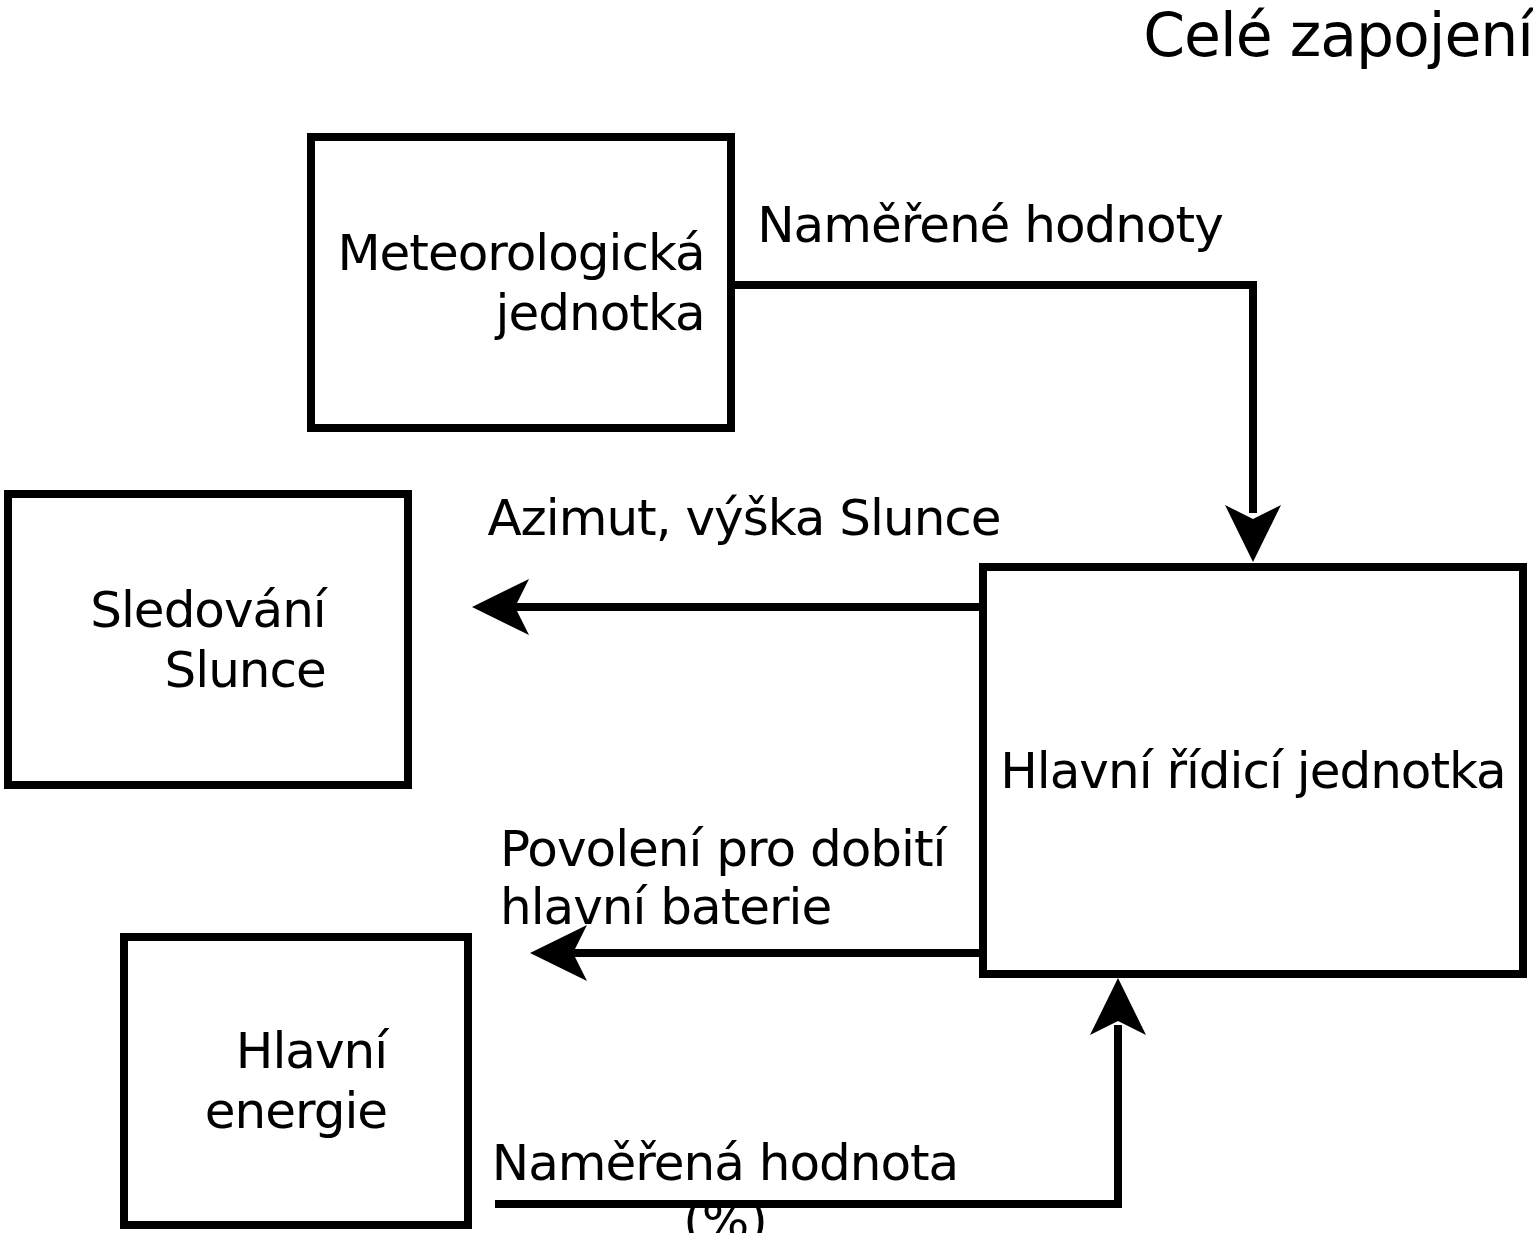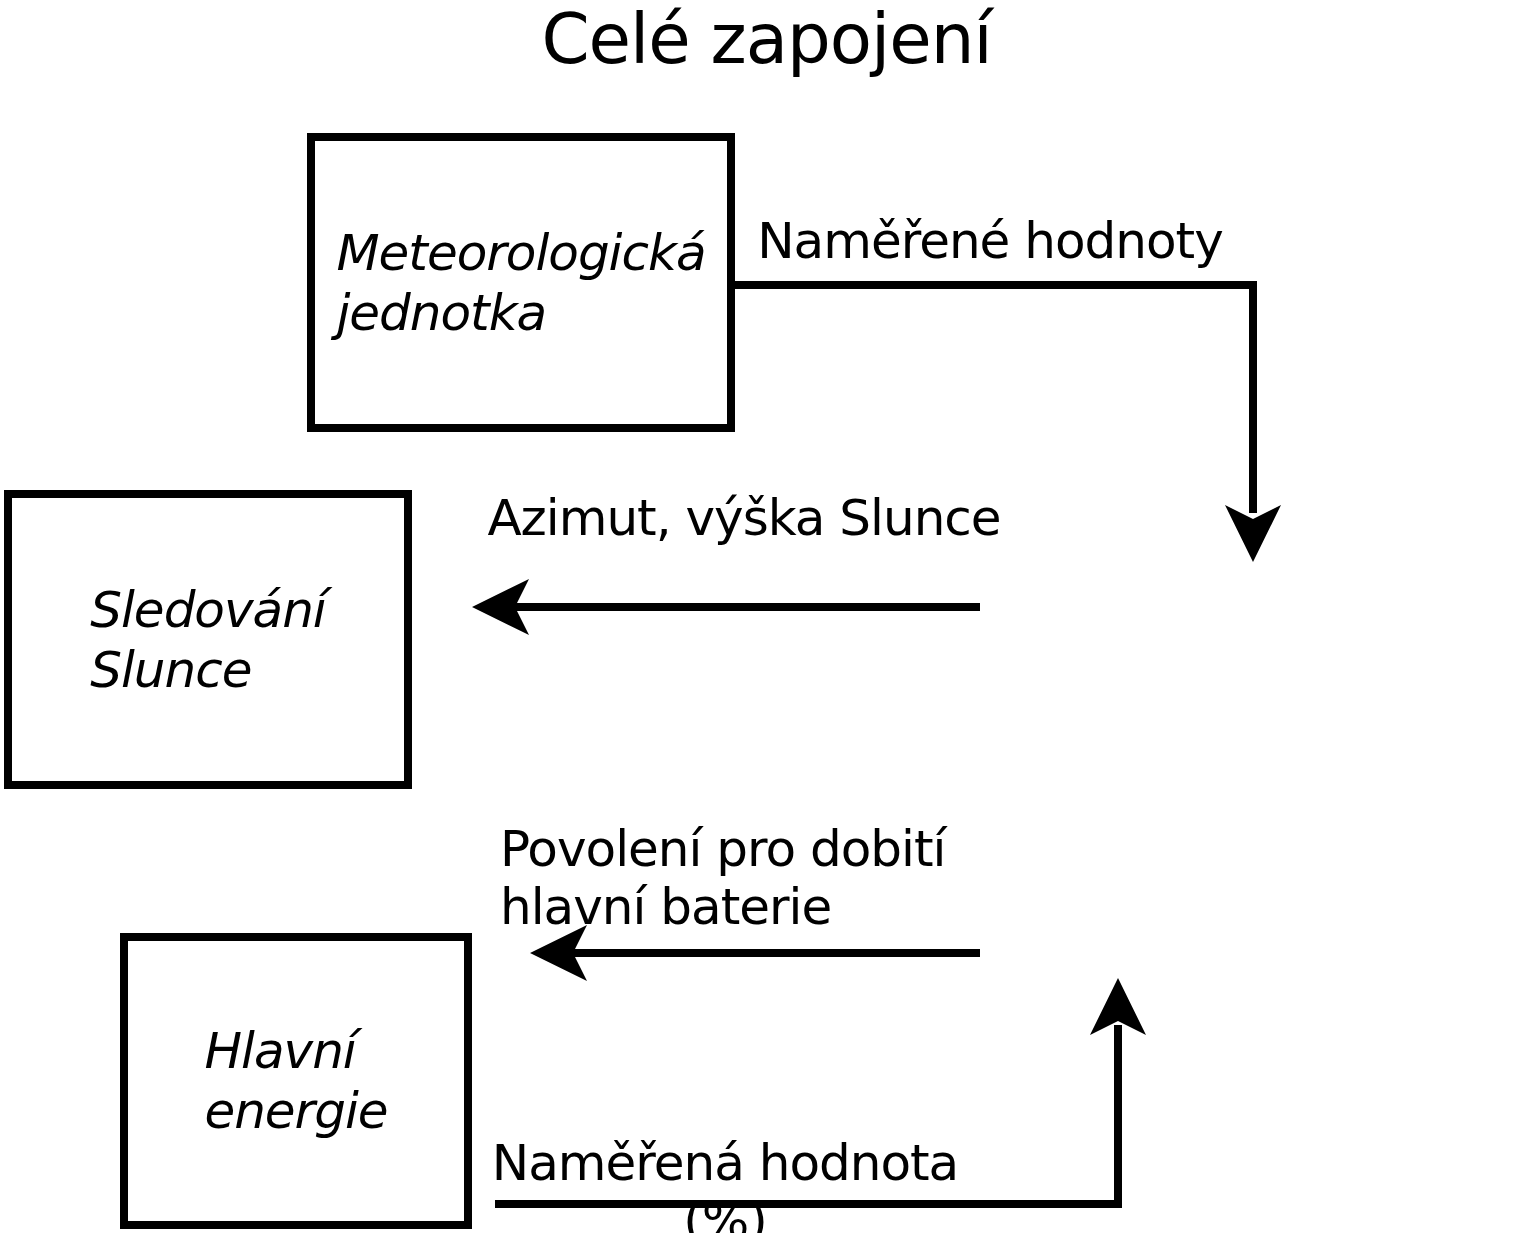--- a/index.html
+++ b/index.html
@@ -7,42 +7,41 @@
     position:relative;
     width:1533px; height:1233px;
     background:#ffffff;
     color:#000000;
     font-family:"DejaVu Sans","Liberation Sans",sans-serif;
     overflow:hidden;
   }
   .title {
     position:absolute;
     left:0; right:0; top:2px;
-    text-align:center;
-    font-size:69px;
+    text-align:right;
+    font-size:60px;
     line-height:1.1;
     letter-spacing:-1px;
     white-space:nowrap;
   }
   .box {
     position:absolute;
     box-sizing:border-box;
     border:8px solid #000000;
     background:#ffffff;
     display:flex;
     align-items:center;
     justify-content:center;
   }
   .box-label {
     font-size:50px;
     letter-spacing:-1px;
     line-height:1.2;
-    text-align:left;
+    text-align:right;
     white-space:pre-line;
-    font-style:italic;
   }
   .hline, .vline { position:absolute; background:#000000; }
   .head { position:absolute; display:block; }
   .edge-label {
     position:absolute;
     font-size:50px;
     letter-spacing:-1px;
     line-height:1.16;
     white-space:pre-line;
   }
@@ -63,28 +62,31 @@
   <div class="box" style="left:4px; top:490px; width:408px; height:299px;">
     <div class="box-label">Sledování
 Slunce</div>
   </div>
 
   <div class="box" style="left:120px; top:933px; width:352px; height:296px;">
     <div class="box-label">Hlavní
 energie</div>
   </div>
 
+  <div class="box" style="left:979px; top:563px; width:548px; height:415px;">
+    <div class="box-label">Hlavní řídicí jednotka</div>
+  </div>
 
   <div>
     <div class="hline" style="left:735px; top:281px; width:522px; height:8px;"></div>
     <div class="vline" style="left:1249px; top:281px; width:8px; height:232px;"></div>
     <svg class="head" style="left:1225px; top:505px;" width="56" height="57" viewBox="0 0 56 57">
       <polygon points="0,0 28,14 56,0 28,57" fill="#000000"></polygon>
     </svg>
-    <div class="edge-label center" style="left:740px; top:196px; width:500px;margin-top:16px;">Naměřené hodnoty</div>
+    <div class="edge-label center" style="left:740px; top:196px; width:500px;">Naměřené hodnoty</div>
   </div>
 
   <div>
     <div class="hline" style="left:510px; top:603px; width:470px; height:8px;"></div>
     <svg class="head" style="left:472px; top:579px;" width="57" height="56" viewBox="0 0 57 56">
       <polygon points="57,0 43,28 57,56 0,28" fill="#000000"></polygon>
     </svg>
     <div class="edge-label center" style="left:479px; top:489px; width:530px;">Azimut, výška Slunce</div>
   </div>
 

